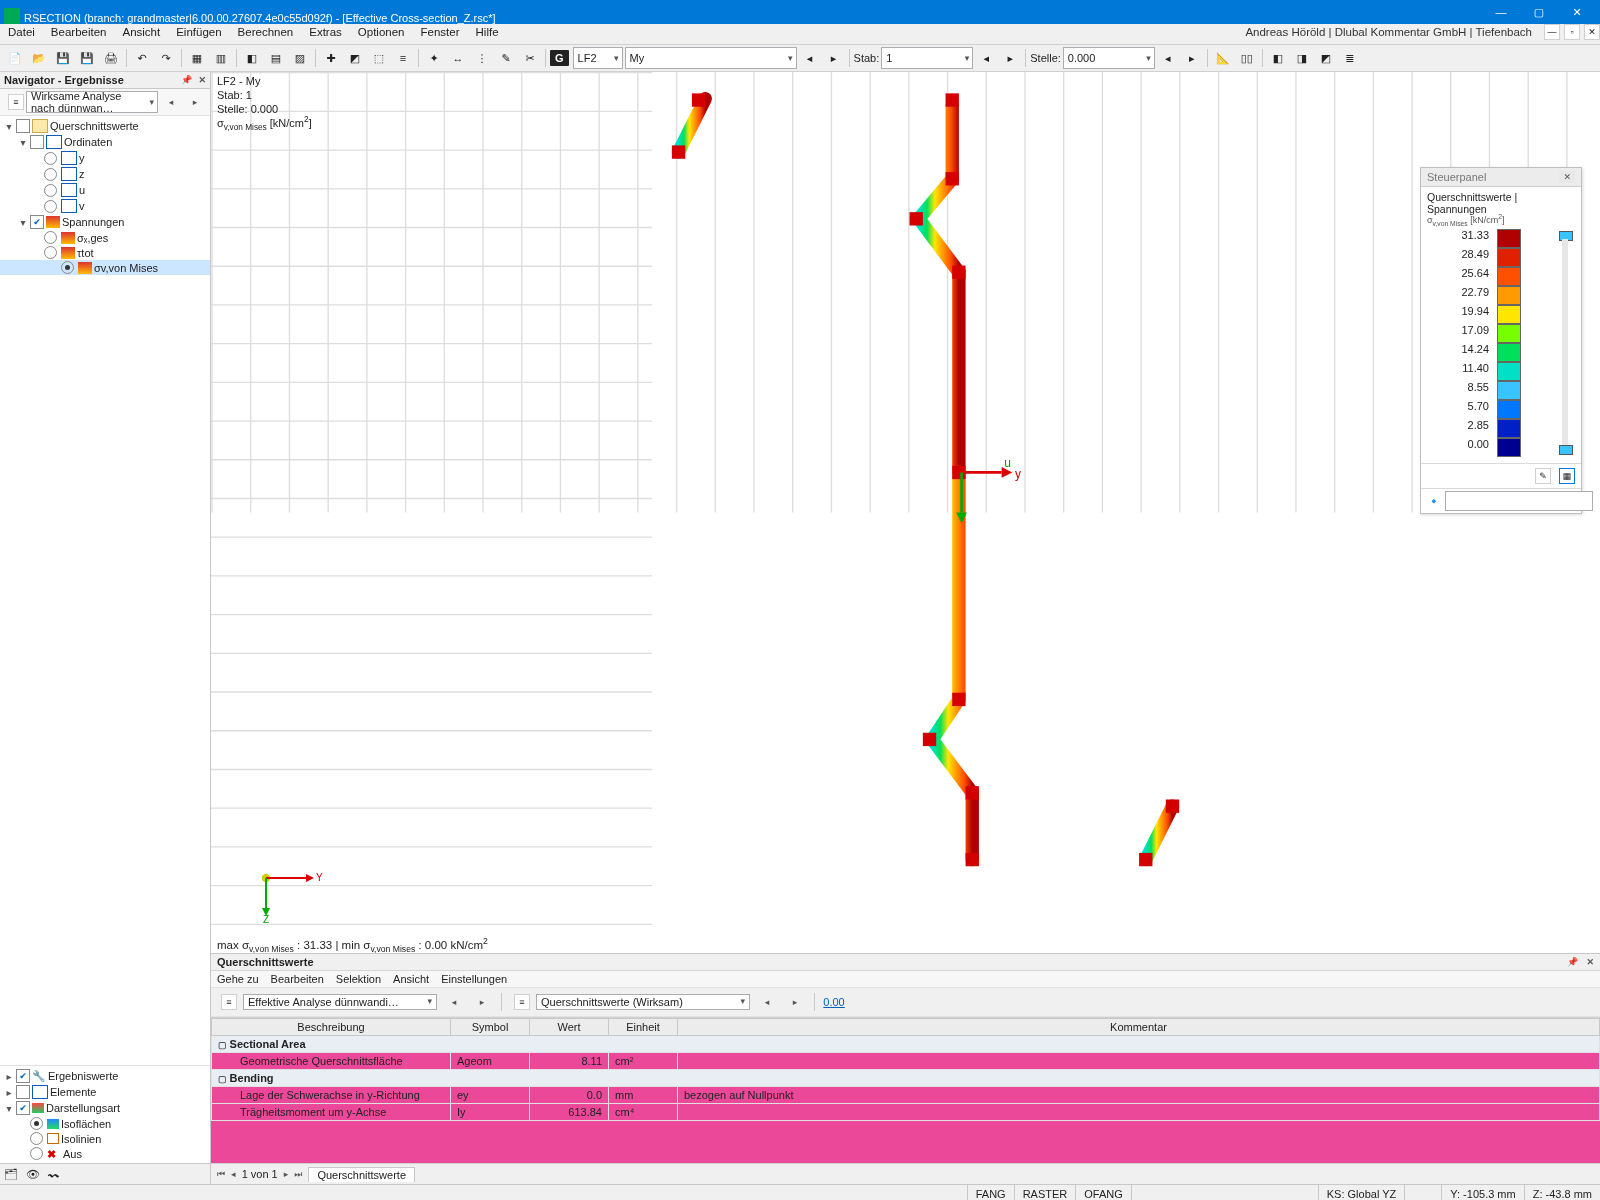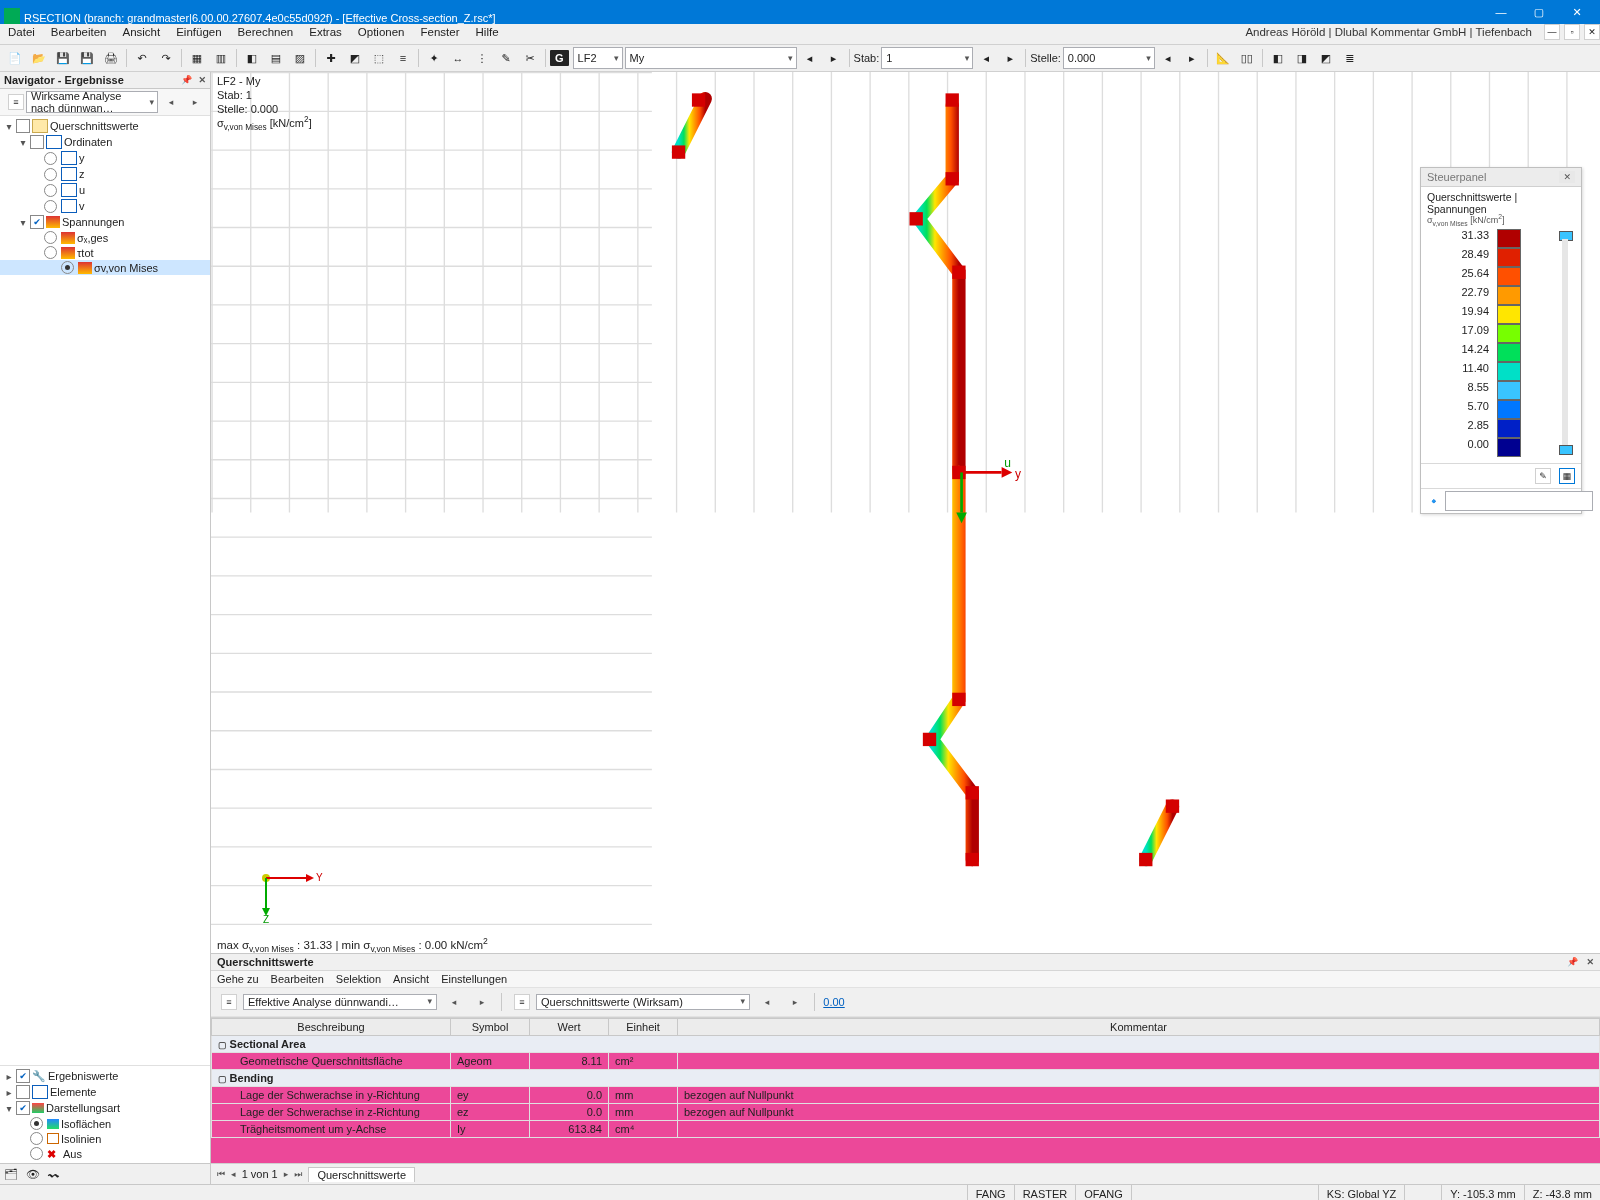--- a/index.html
+++ b/index.html
@@ -478,27 +478,20 @@
                 <td colspan="5"><span class="mini">▢</span> Bending</td>
               </tr>
               <tr>
                 <td style="padding-left:28px">Lage der Schwerachse in y-Richtung</td>
                 <td>ey</td>
                 <td style="text-align:right">0.0</td>
                 <td>mm</td>
                 <td>bezogen auf Nullpunkt</td>
               </tr>
               <tr>
-                <td style="padding-left:28px">Lage der Schwerachse in z-Richtung</td>
-                <td>ez</td>
-                <td style="text-align:right">0.0</td>
-                <td>mm</td>
-                <td>bezogen auf Nullpunkt</td>
-              </tr>
-              <tr>
                 <td style="padding-left:28px">Trägheitsmoment um y-Achse</td>
                 <td>Iy</td>
                 <td style="text-align:right">613.84</td>
                 <td>cm⁴</td>
                 <td></td>
               </tr>
             </tbody>
         </table>
       </div>
       <div class="bp-nav">

